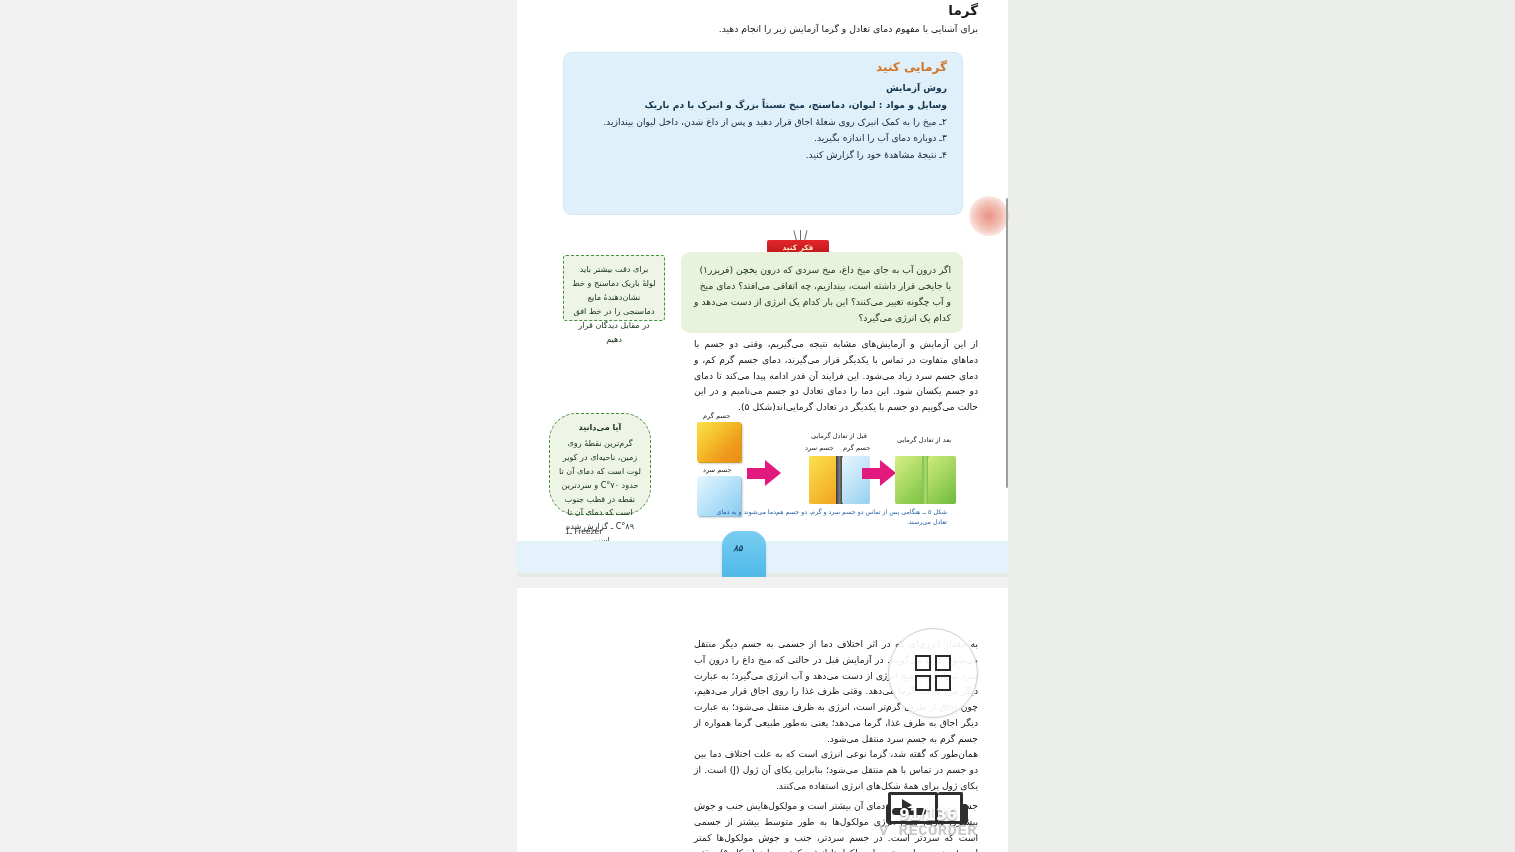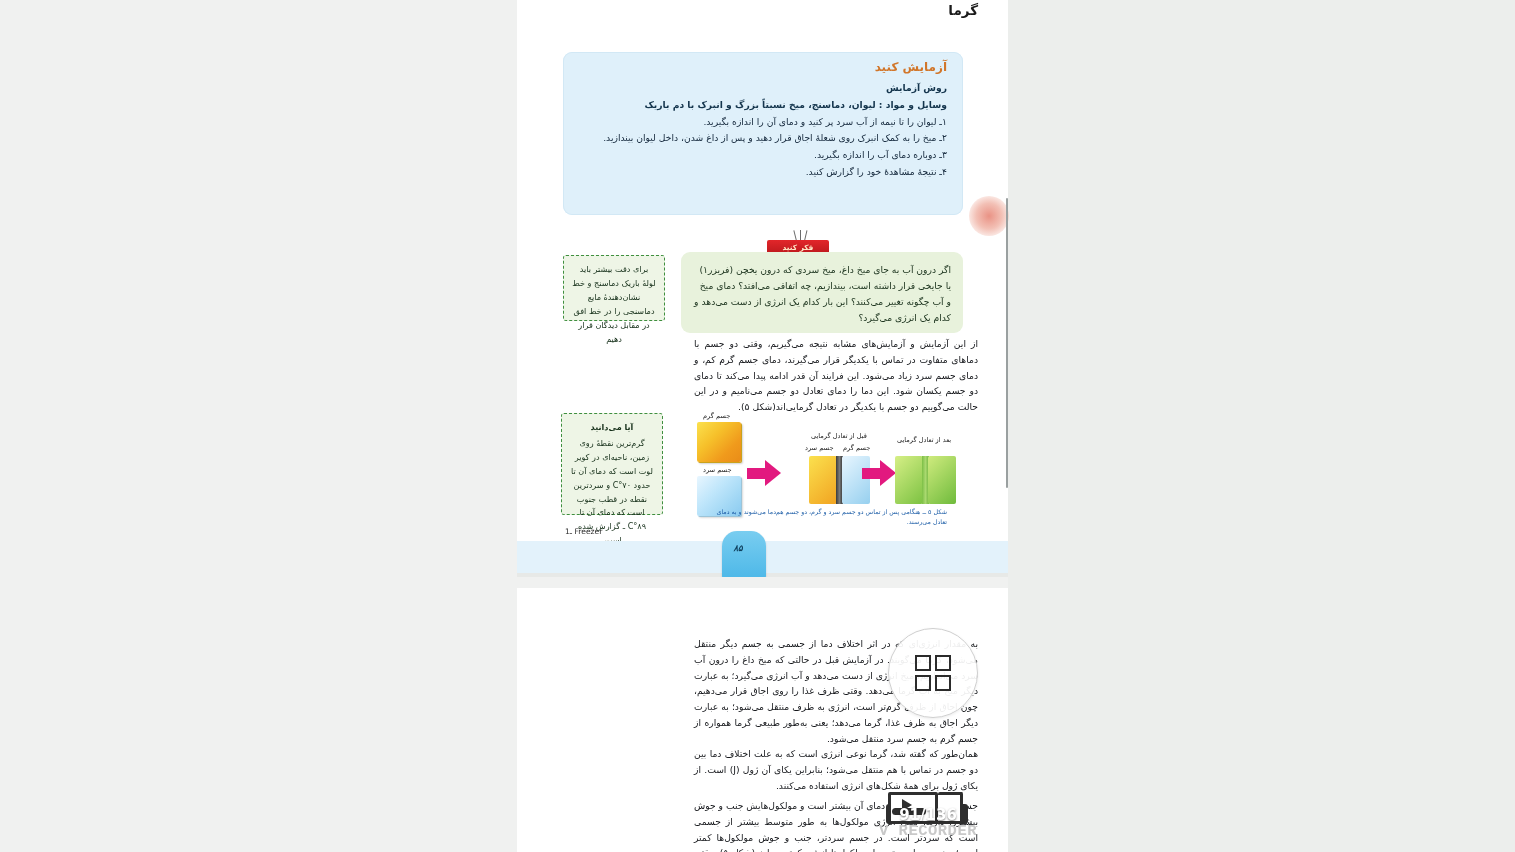--- a/index.html
+++ b/index.html
@@ -103,21 +103,21 @@
   .note{
     position:absolute;background:#eef5e6;
     border:1.6px dashed #3f8f3f;border-radius:3px;
   }
   .note .t{
     position:absolute;top:7px;right:8px;left:8px;
     font-size:8.1px;color:#16301a;line-height:1.72;text-align:center;
   }
   .note .hd{display:block;font-weight:700;text-align:center;margin-bottom:2px;}
   #note-precision{left:46px;top:255px;width:100px;height:64px;}
-  #note-didyouknow{left:44px;top:413px;width:100px;height:100px;}
+  #note-didyouknow{left:32px;top:413px;width:100px;height:100px;border-radius:27px;}
 
   
   .body-para{
     position:absolute;right:30px;width:284px;
     font-size:9.2px;color:#14161a;line-height:1.72;text-align:justify;
   }
   #para-equilibrium{top:336px;}
 
   
   .figure{position:absolute;left:170px;top:412px;width:276px;height:112px;}
@@ -251,27 +251,27 @@
   <div class="gutter-right"></div>
   <div class="page-edge-l"></div>
   <div class="page-edge-r"></div>
 
   <div class="page-column">
 
     <div class="page" id="page-top">
 
       <div class="section-title rtl">گرما</div>
 
+      <div class="intro-line rtl">برای آشنایی با مفهوم دمای تعادل و گرما آزمایش زیر را انجام دهید.</div>
 
       <div class="exp-box">
-        <div class="exp-title rtl">آزمایش کنید</div>
+        <div class="exp-title rtl">گرمایی کنید</div>
         <div class="exp-body rtl">
           <p class="exp-sub">روش آزمایش</p>
           <p class="exp-sub">وسایل و مواد : لیوان، دماسنج، میخ نسبتاً بزرگ و انبرک با دم باریک</p>
-          <p>۱ـ لیوان را تا نیمه از آب سرد پر کنید و دمای آن را اندازه بگیرید.</p>
           <p>۲ـ میخ را به کمک انبرک روی شعلهٔ اجاق قرار دهید و پس از داغ شدن، داخل لیوان بیندازید.</p>
           <p>۳ـ دوباره دمای آب را اندازه بگیرید.</p>
           <p>۴ـ نتیجهٔ مشاهدهٔ خود را گزارش کنید.</p>
         </div>
       </div>
 
       <div class="think-tag">
         <div class="pins">
             <i></i>
             <i></i>

